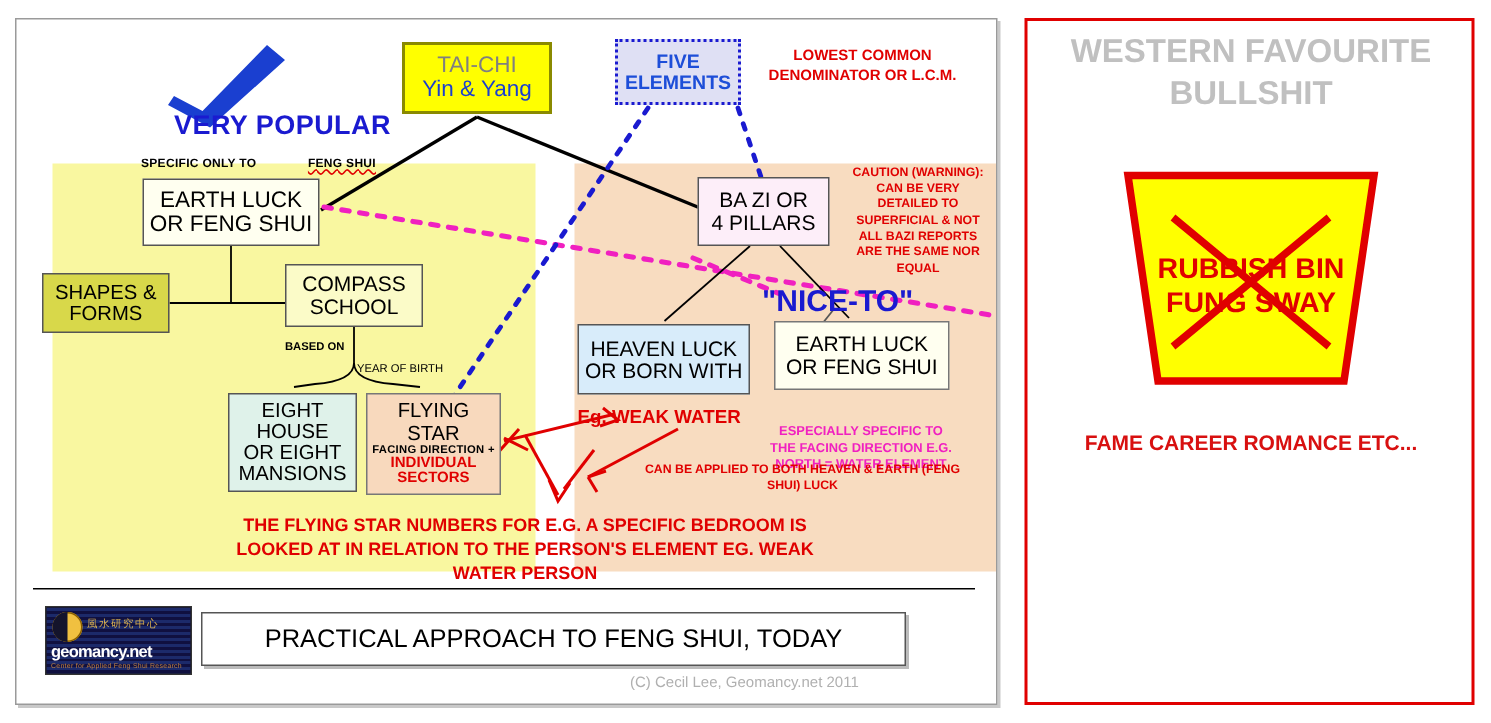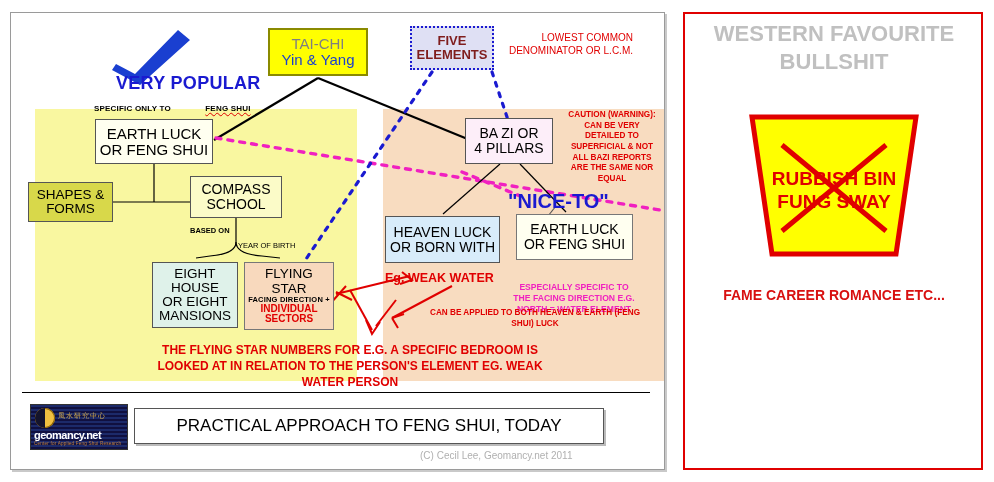--- a/index.html
+++ b/index.html
@@ -28,25 +28,25 @@
   .box .ln{display:block;white-space:nowrap;}
 
   
   #tai-chi{left:268px;top:28px;width:100px;height:48px;background:#ffff00;
            border:2px solid #8a8a00;font-size:15px;}
   #tai-chi .t1{color:#808080;}
   #tai-chi .t2{color:#1a3fd0;}
 
   #five-elements{left:410px;top:26px;width:84px;height:44px;
                  background:#dfe0f4;border:2px dotted #1a1ad0;
-                 color:#7f1d1d;font-weight:bold;font-size:13px;}
-
-  #lcm-note{position:absolute;left:483px;top:32px;width:150px;
-            color:#e00000;font-weight:normal;font-size:10px;line-height:1.25;
-            text-align:right;}
+                 color:#1d4ed8;font-weight:bold;font-size:13px;}
+
+  #lcm-note{position:absolute;left:500px;top:32px;width:150px;
+            color:#e00000;font-weight:bold;font-size:10px;line-height:1.25;
+            text-align:center;}
 
   #earth-luck-1{left:95px;top:119px;width:118px;height:45px;background:#fffff0;
                 border:1px solid #555;font-size:15px;color:#000;}
 
   #bazi{left:465px;top:118px;width:88px;height:46px;background:#fdeef9;
         border:1px solid #555;font-size:14px;color:#000;}
 
   #caution-note{position:absolute;left:565px;top:110px;width:94px;
                 color:#e00000;font-weight:bold;font-size:8.2px;
                 line-height:1.3;text-align:center;}

